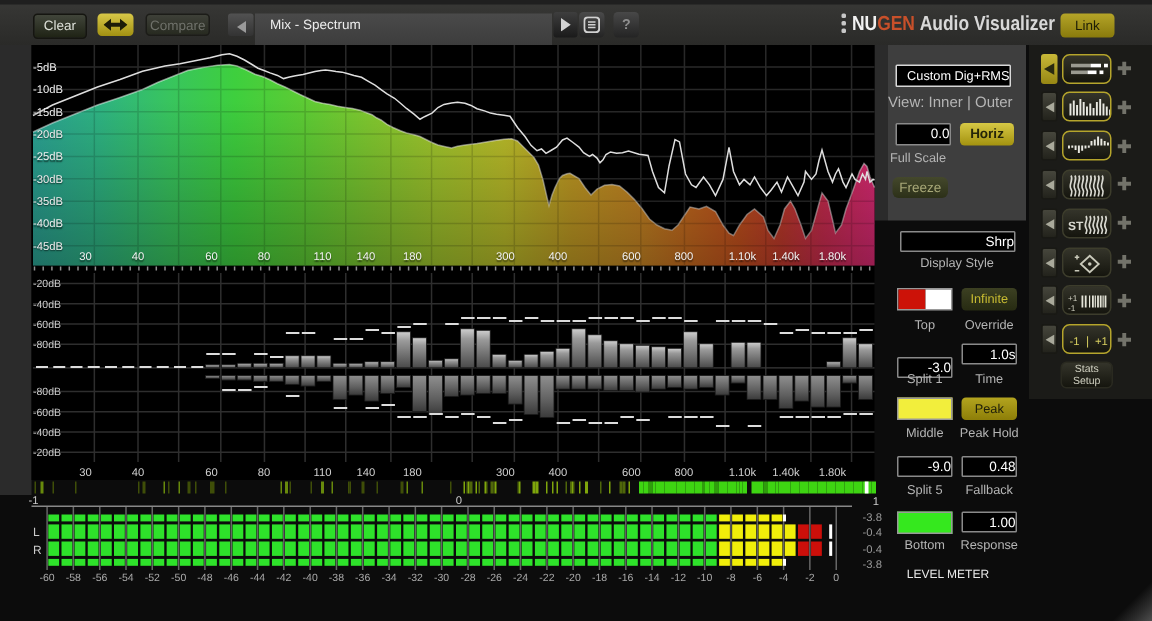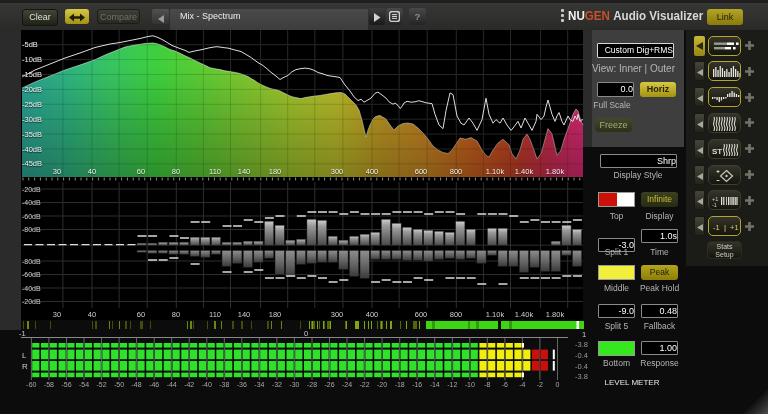--- a/index.html
+++ b/index.html
@@ -608,21 +608,21 @@
 <div class="lbl" style="left:592px;top:100px;width:40px;font-size:8.5px">Full Scale</div>
 <div class="btn" style="left:595px;top:118px;width:37px;height:14px;background:linear-gradient(#44482c,#2c3018);color:#a8a878;font-size:9px;line-height:14px;border-radius:4px">Freeze</div>
 <div class="vbox" style="left:600px;top:154px;width:77px;height:14px;line-height:12px;font-size:9px">Shrp</div>
 <div class="lbl" style="left:592px;top:170px;width:92px;font-size:8.5px">Display Style</div>
 <div class="abs" style="left:598px;top:192px;width:37px;height:15px;border:1px solid #999">
     <div style="width:50%;height:100%;background:#cc1208;float:left"></div>
     <div style="width:50%;height:100%;background:#fff;float:left"></div>
   </div>
 <div class="btn" style="left:641px;top:192px;width:37px;height:15px;background:linear-gradient(#3c4022,#272b12);color:#c8bc32;font-size:8.5px;line-height:15px;border-radius:3px">Infinite</div>
 <div class="lbl" style="left:598px;top:211px;width:37px;font-size:8.5px">Top</div>
-<div class="lbl" style="left:641px;top:211px;width:37px;font-size:8.5px">Display</div>
+<div class="lbl" style="left:641px;top:211px;width:37px;font-size:8.5px">Override</div>
 <div class="vbox" style="left:598px;top:238px;width:37px;height:14px;line-height:12px;font-size:9px">-3.0</div>
 <div class="vbox" style="left:641px;top:229px;width:37px;height:14px;line-height:12px;font-size:9px">1.0s</div>
 <div class="lbl" style="left:598px;top:247px;width:37px;font-size:8.5px">Split 1</div>
 <div class="lbl" style="left:641px;top:247px;width:37px;font-size:8.5px">Time</div>
 <div class="abs" style="left:598px;top:265px;width:37px;height:15px;border:1px solid #999;background:#f2ee3c"></div>
 <div class="btn" style="left:641px;top:265px;width:37px;height:15px;background:linear-gradient(#b3a41f,#8d7e08);color:#20200a;font-size:8.5px;line-height:15px;border-radius:3px">Peak</div>
 <div class="lbl" style="left:598px;top:283px;width:37px;font-size:8.5px">Middle</div>
 <div class="lbl" style="left:637px;top:283px;width:45px;font-size:8.5px">Peak Hold</div>
 <div class="vbox" style="left:598px;top:304px;width:37px;height:14px;line-height:12px;font-size:9px">-9.0</div>
 <div class="vbox" style="left:641px;top:304px;width:37px;height:14px;line-height:12px;font-size:9px">0.48</div>

